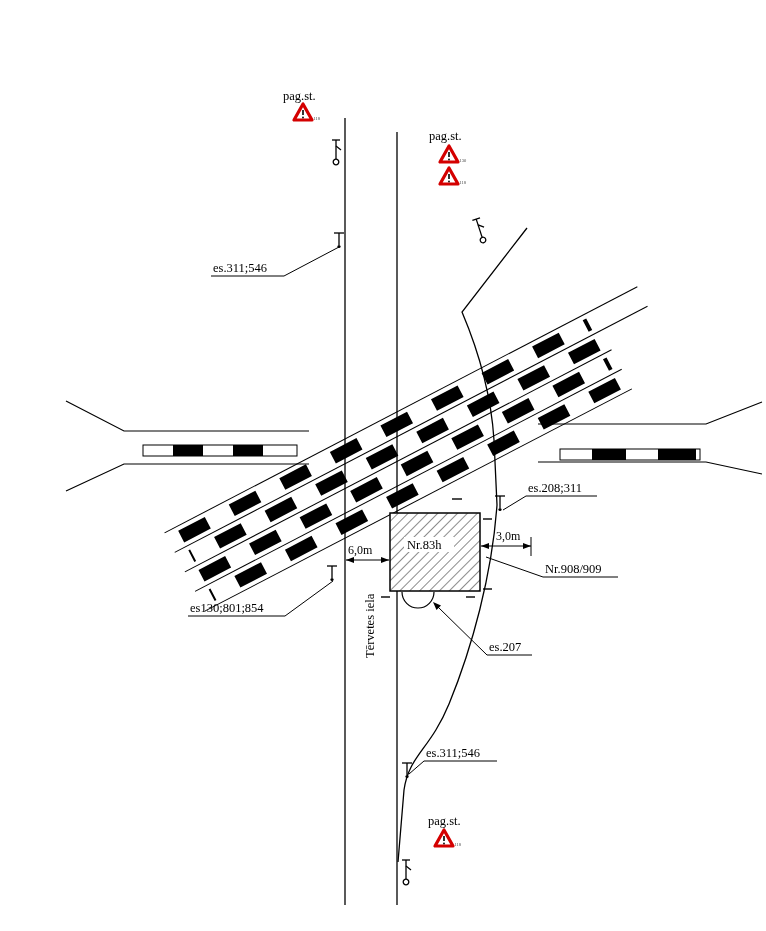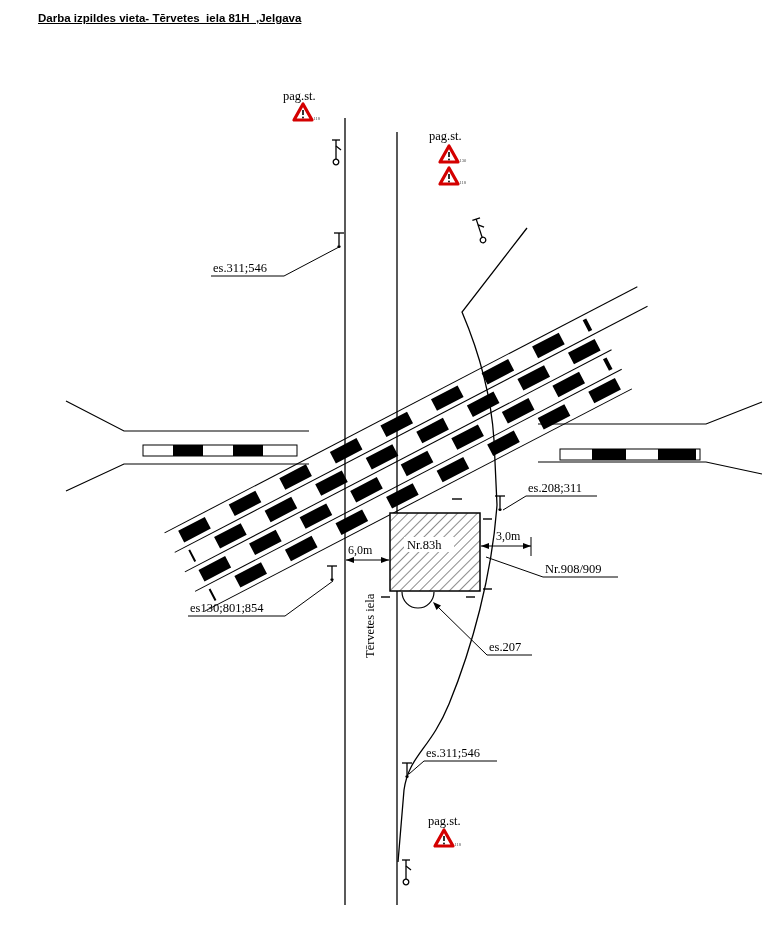--- a/index.html
+++ b/index.html
@@ -13,21 +13,20 @@
   text{fill:#000;font-family:"Liberation Serif", serif;}
   .lbl{font-size:12.5px;}
   .dim{font-size:12px;}
   .tiny{font-size:4.5px;fill:#444;}
   .u{stroke:#000;stroke-width:1;}
 </style>
 </head>
 <body>
 
 <div id="page">
-  <div id="title">Darba izpildes vieta- Tērvetes  iela 81H  ,Jelgava</div>
 
   <svg width="766" height="931" viewBox="0 0 766 931">
     <defs>
       <pattern id="hatch" patternUnits="userSpaceOnUse" width="7" height="7" patternTransform="rotate(45)">
         <line x1="0" y1="0" x2="0" y2="7" stroke="#000" stroke-width="0.9"></line>
       </pattern>
     </defs>
 
     <g stroke-width="1.3" fill="none">
       <line x1="345" y1="118" x2="345" y2="905"></line>

